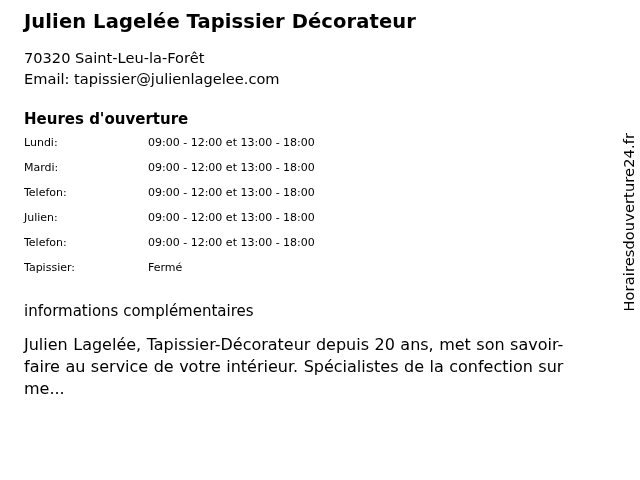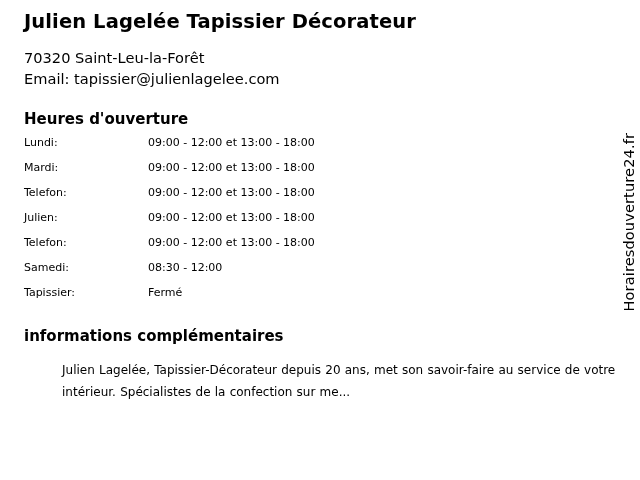--- a/index.html
+++ b/index.html
@@ -56,30 +56,29 @@
     vertical-align: top;
     line-height: 16px;
     white-space: nowrap;
   }
   table.hours td.day {
     width: 118px;
     padding-right: 6px;
   }
   .extra-head {
     font-size: 15px;
-    font-weight: bold;
+    font-weight: normal;
     margin-top: 17px;
     margin-bottom: 14px;
   }
   .extra-text {
-    font-size: 12px;
+    font-size: 16px;
     line-height: 22px;
     width: 575px;
     word-spacing: 0.4px;
-    margin-left: 38px;
   }
   .vertical-brand {
     position: absolute;
     right: 3px;
     top: 133px;
     font-size: 14.6px;
     writing-mode: vertical-rl;
     transform: rotate(180deg);
     letter-spacing: 0.1px;
     white-space: nowrap;
@@ -118,24 +117,20 @@
         </tr>
         <tr>
           <td class="day">Julien:</td>
           <td class="time">09:00 - 12:00 et 13:00 - 18:00</td>
         </tr>
         <tr>
           <td class="day">Telefon:</td>
           <td class="time">09:00 - 12:00 et 13:00 - 18:00</td>
         </tr>
         <tr>
-          <td class="day">Samedi:</td>
-          <td class="time">08:30 - 12:00</td>
-        </tr>
-        <tr>
           <td class="day">Tapissier:</td>
           <td class="time">Fermé</td>
         </tr>
       </tbody>
     </table>
 
     <div class="extra-head">informations complémentaires</div>
     <div class="extra-text">Julien Lagelée, Tapissier-Décorateur depuis 20 ans, met son savoir-faire au service de votre intérieur. Spécialistes de la confection sur me...</div>
 
   </div>

